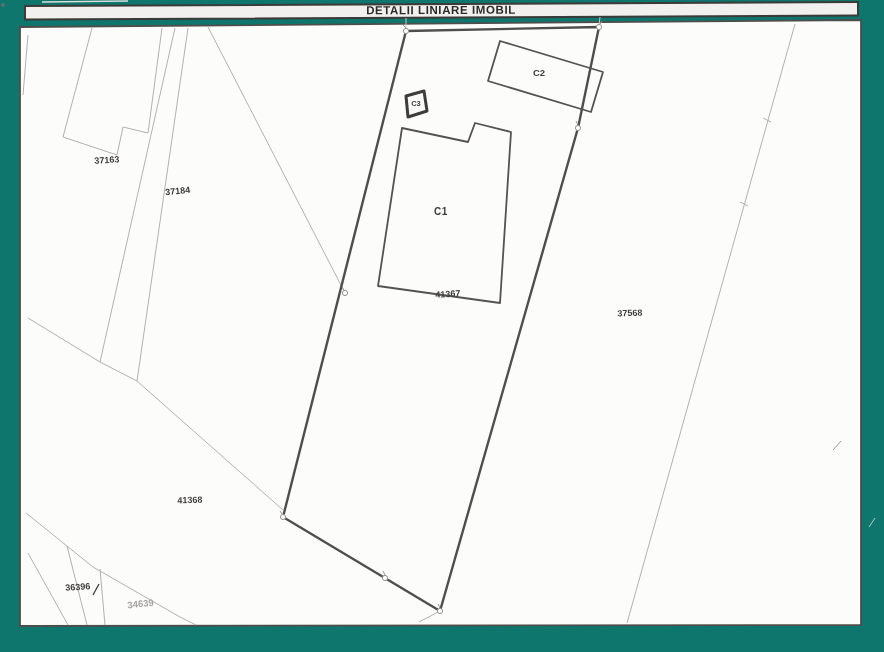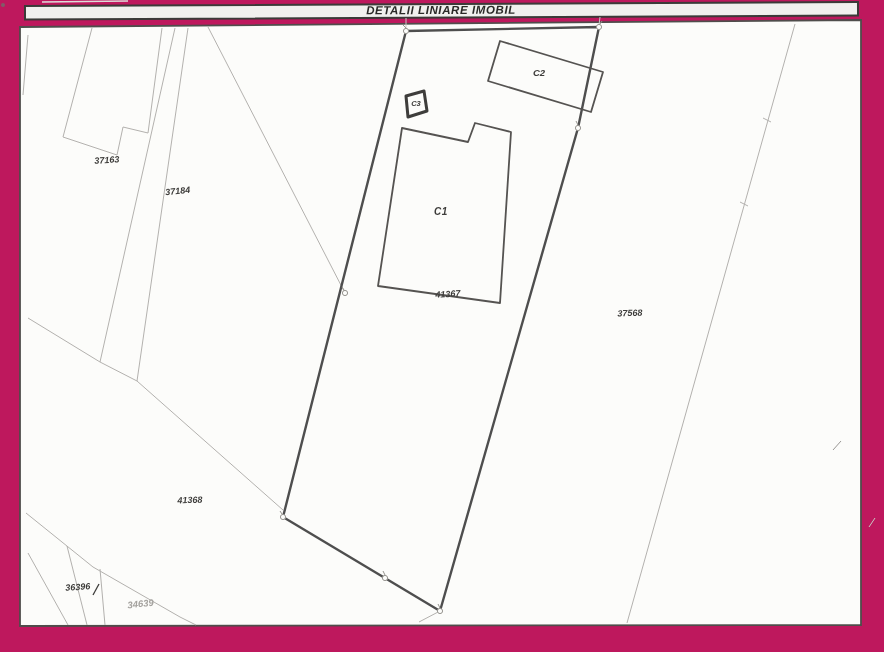--- a/index.html
+++ b/index.html
@@ -1,22 +1,21 @@
 <!DOCTYPE html>
 <html><head>
 <meta charset="utf-8">
 <style>
   html,body{margin:0;padding:0;background:#ffffff;}
   .page{
     position:relative;
     width:884px;height:652px;
-    background:#be185d;
+    background:#0f766e;
     overflow:hidden;
     font-family:"Liberation Sans", sans-serif;
-    font-style:italic;
   }
   svg{position:absolute;left:0;top:0;}
   .title-text{
     font-family:"Liberation Sans", sans-serif;
     font-size:11.5px;
     font-weight:bold;
     letter-spacing:.6px;
     fill:#2b2a28;
   }
   .lbl{

